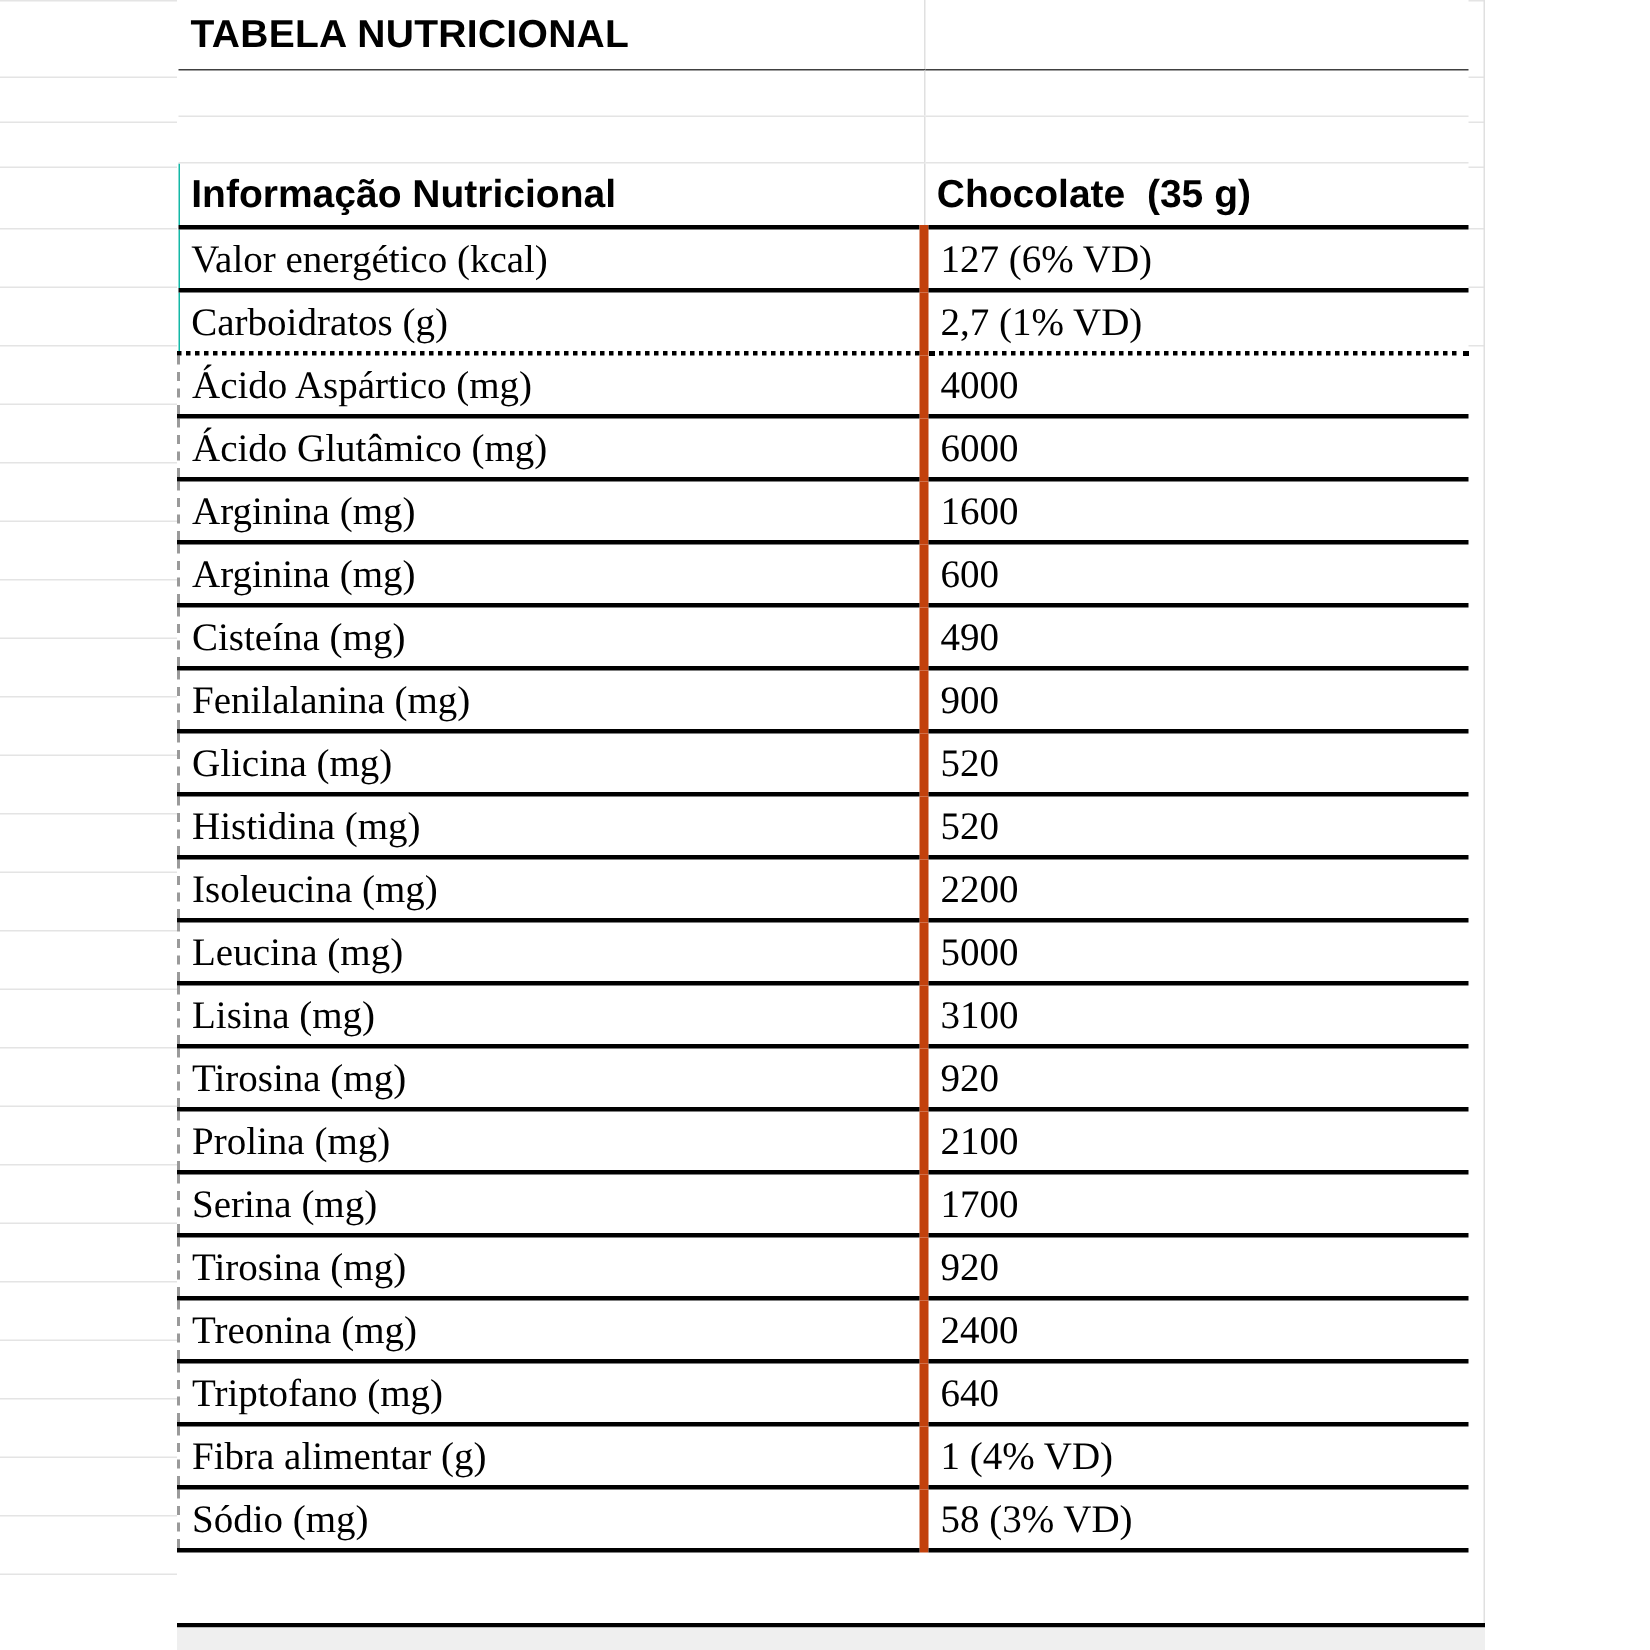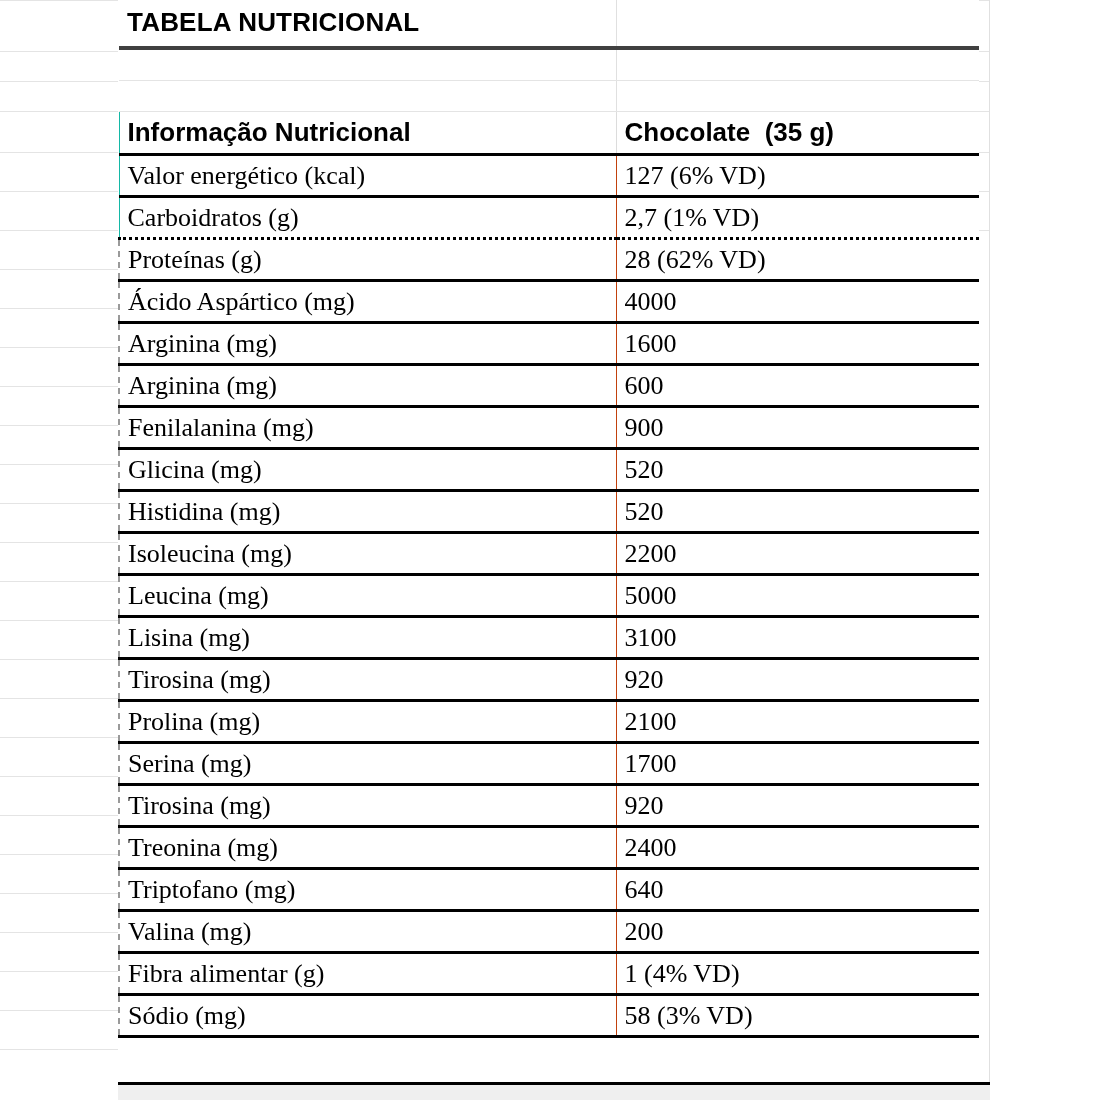--- a/index.html
+++ b/index.html
@@ -66,21 +66,21 @@
     background: #ffffff;
   }
 
   
   tr.title-row td {
     height: 46px;
     font-size: 31px;
     font-weight: bold;
     letter-spacing: 0.2px;
     padding-left: 48px;
-    border-bottom: 4px solid #404040;
+    border-bottom: 1px solid #404040;
   }
   tr.title-row td.title-empty {
     padding-left: 8px;
     border-left: 1px solid #e0e0e0;
   }
 
   
   tr.blank-row td {
     height: 30px;
     border-bottom: 1px solid #e4e4e4;
@@ -97,21 +97,21 @@
     border-bottom: 3px solid #000000;
   }
   tr.head-row td.v { border-left: 1px solid #dcdcdc; }
 
   
   tr.data-row td {
     height: 39px;
     border-bottom: 3px solid #000000;
     font-family: Liberation Serif, serif;
   }
-  tr.data-row td.v { border-left: 1px solid #c2410c; margin-top: 20px; }
+  tr.data-row td.v { border-left: 6px solid #c2410c; margin-top: 20px; }
 
   
   tr.data-row.sep-dotted td {
     border-bottom: 3px dotted #000000;
   }
   
   tr.data-row.edge-dashed td.l {
     border-left: 2px dashed #9a9a9a;
     padding-left: 6px;
   }
@@ -202,41 +202,45 @@
       <tr class="data-row">
         <td class="l">Valor energético (kcal)</td>
         <td class="v">127 (6% VD)</td>
       </tr>
 
       <tr class="data-row sep-dotted">
         <td class="l">Carboidratos (g)</td>
         <td class="v">2,7 (1% VD)</td>
       </tr>
 
-      <tr class="data-row edge-dashed">
-        <td class="l">Proteínas (g)</td>
-        <td class="v">28 (62% VD)</td>
-      </tr>
 
       <tr class="data-row edge-dashed">
         <td class="l">Ácido Aspártico (mg)</td>
         <td class="v">4000</td>
       </tr>
 
+      <tr class="data-row edge-dashed">
+        <td class="l">Ácido Glutâmico (mg)</td>
+        <td class="v">6000</td>
+      </tr>
 
       <tr class="data-row edge-dashed">
         <td class="l">Arginina (mg)</td>
         <td class="v">1600</td>
       </tr>
 
       <tr class="data-row edge-dashed">
         <td class="l">Arginina (mg)</td>
         <td class="v">600</td>
       </tr>
 
+      <tr class="data-row edge-dashed">
+        <td class="l">Cisteína (mg)</td>
+        <td class="v">490</td>
+      </tr>
 
       <tr class="data-row edge-dashed">
         <td class="l">Fenilalanina (mg)</td>
         <td class="v">900</td>
       </tr>
 
       <tr class="data-row edge-dashed">
         <td class="l">Glicina (mg)</td>
         <td class="v">520</td>
       </tr>
@@ -284,24 +288,20 @@
       <tr class="data-row edge-dashed">
         <td class="l">Treonina (mg)</td>
         <td class="v">2400</td>
       </tr>
 
       <tr class="data-row edge-dashed">
         <td class="l">Triptofano (mg)</td>
         <td class="v">640</td>
       </tr>
 
-      <tr class="data-row edge-dashed">
-        <td class="l">Valina (mg)</td>
-        <td class="v">200</td>
-      </tr>
 
       <tr class="data-row edge-dashed">
         <td class="l">Fibra alimentar (g)</td>
         <td class="v">1 (4% VD)</td>
       </tr>
 
       <tr class="data-row edge-dashed">
         <td class="l">Sódio (mg)</td>
         <td class="v">58 (3% VD)</td>
       </tr>

